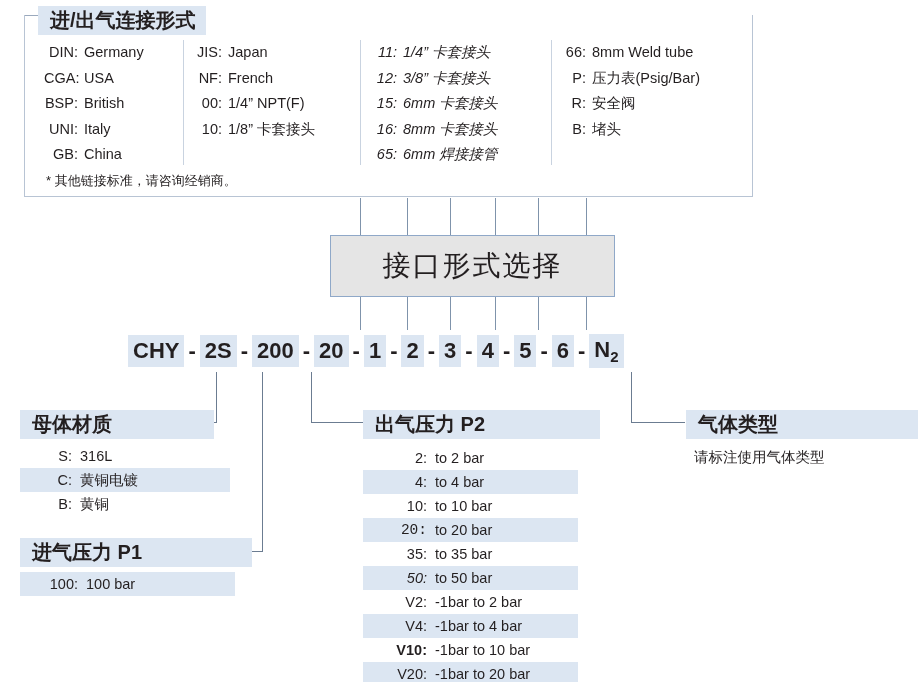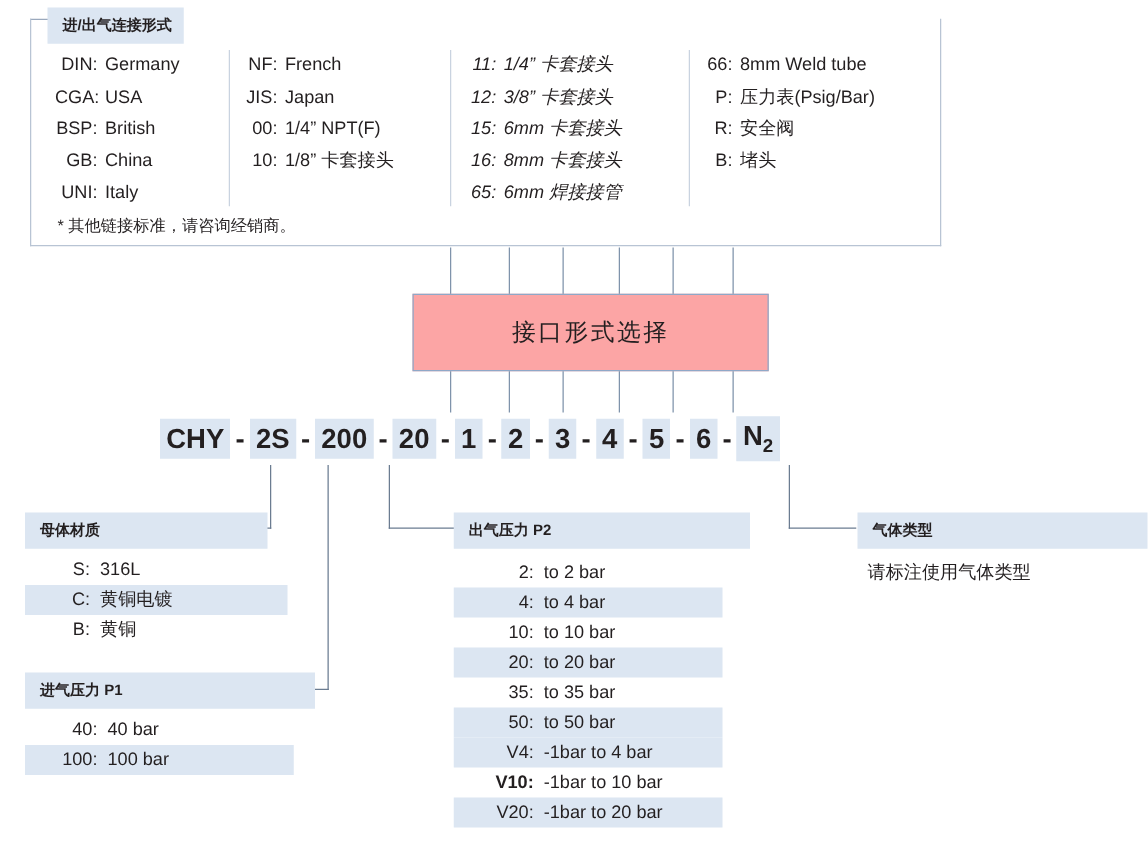--- a/index.html
+++ b/index.html
@@ -4,43 +4,43 @@
 <style>
   html,body{margin:0;padding:0;}
   body{
     width:918px;height:682px;position:relative;background:#ffffff;
     font-family:"Liberation Sans","DejaVu Sans",sans-serif;
     color:#231f20;overflow:hidden;
   }
   .abs{position:absolute;}
   
   .band{
-    background:#dce6f2;color:#231f20;font-size:12px;font-weight:600;
+    background:#dce6f2;color:#231f20;font-size:20px;font-weight:600;
     padding:3px 10px 4px 12px;line-height:22px;white-space:nowrap;
   }
   
   #conn-box{
     left:24px;top:15px;width:729px;height:182px;
     border:1px solid #b8c4d4;border-top:none;box-sizing:border-box;
   }
   #conn-box-topstub{left:24px;top:15px;width:22px;height:1px;background:#9aa9bd;}
   #conn-title{left:38px;top:6px;}
   .conncol{position:absolute;top:40px;}
   .conncol .row{
     font-size:14.5px;line-height:25.5px;white-space:nowrap;display:flex;
   }
   .conncol .k{display:inline-block;text-align:right;padding-right:6px;}
   .vsep{position:absolute;top:40px;width:1px;background:#c9d3e0;}
   #conn-note{left:46px;top:172px;font-size:13px;white-space:nowrap;color:#231f20;}
   
   #sel-box{
     left:330px;top:235px;width:285px;height:62px;
-    border:1px solid #8fa8c8;background:#fca5a5;box-sizing:border-box;
+    border:1px solid #8fa8c8;background:#e5e5e5;box-sizing:border-box;
     display:flex;align-items:center;justify-content:center;
-    font-size:19px;letter-spacing:2px;
+    font-size:28px;letter-spacing:2px;
   }
   .tick{position:absolute;width:1px;background:#7f93ab;}
   
   #code-row{
     left:128px;top:335px;height:32px;display:flex;align-items:center;
     font-size:22px;font-weight:bold;letter-spacing:0;white-space:nowrap;
   }
   #code-row .seg{background:#dce6f2;padding:3px 5px;display:inline-block;}
   #code-row .dash{padding:0 4px;background:transparent;font-weight:bold;}
   #code-row .sub{font-size:15px;vertical-align:sub;font-weight:bold;}
@@ -70,37 +70,37 @@
     </div>
     <div class="row">
       <span class="k" style="width: 34px;">CGA:</span>
       <span>USA</span>
     </div>
     <div class="row">
       <span class="k" style="width: 34px;">BSP:</span>
       <span>British</span>
     </div>
     <div class="row">
+      <span class="k" style="width: 34px;">UNI:</span>
+      <span>Italy</span>
+    </div>
+    <div class="row">
       <span class="k" style="width: 34px;">GB:</span>
       <span>China</span>
     </div>
-    <div class="row">
-      <span class="k" style="width: 34px;">UNI:</span>
-      <span>Italy</span>
-    </div>
   </div>
 <div class="vsep" style="left:183px;height:125px;"></div>
 <div class="conncol" id="cc1" style="left:196px;width:164px;">
     <div class="row">
+      <span class="k" style="width: 26px;">JIS:</span>
+      <span>Japan</span>
+    </div>
+    <div class="row">
       <span class="k" style="width: 26px;">NF:</span>
       <span>French</span>
-    </div>
-    <div class="row">
-      <span class="k" style="width: 26px;">JIS:</span>
-      <span>Japan</span>
     </div>
     <div class="row">
       <span class="k" style="width: 26px;">00:</span>
       <span>1/4” NPT(F)</span>
     </div>
     <div class="row">
       <span class="k" style="width: 26px;">10:</span>
       <span>1/8” 卡套接头</span>
     </div>
   </div>
@@ -212,24 +212,20 @@
       <span>黄铜电镀</span>
     </div>
     <div class="row">
       <span class="k" style="width: 52px;">B:</span>
       <span>黄铜</span>
     </div>
   </div>
 
 <div class="abs band" style="left:20px;top:538px;width:210px;">进气压力 P1</div>
 <div class="list" id="inlet-pressure-list" style="left:20px;top:572px;width:215px;">
-    <div class="row">
-      <span class="k" style="width: 58px;">40:</span>
-      <span>40 bar</span>
-    </div>
     <div class="row hl">
       <span class="k" style="width: 58px;">100:</span>
       <span>100 bar</span>
     </div>
   </div>
 
 <div class="abs band" style="left:363px;top:410px;width:215px;">出气压力 P2</div>
 <div class="list" id="outlet-pressure-list" style="left:363px;top:446px;width:215px;">
     <div class="row">
       <span class="k" style="width: 64px;">2:</span>
@@ -237,30 +233,34 @@
     </div>
     <div class="row hl">
       <span class="k" style="width: 64px;">4:</span>
       <span>to 4 bar</span>
     </div>
     <div class="row">
       <span class="k" style="width: 64px;">10:</span>
       <span>to 10 bar</span>
     </div>
     <div class="row hl">
-      <span class="k" style="width: 64px;">20:</span>
+      <span class="k" style="width: 64px; font-family: Liberation Mono, monospace;">20:</span>
       <span>to 20 bar</span>
     </div>
     <div class="row">
       <span class="k" style="width: 64px;">35:</span>
       <span>to 35 bar</span>
     </div>
     <div class="row hl">
-      <span class="k" style="width: 64px;">50:</span>
+      <span class="k" style="width: 64px; font-style: italic;">50:</span>
       <span>to 50 bar</span>
+    </div>
+    <div class="row">
+      <span class="k" style="width: 64px;">V2:</span>
+      <span>-1bar to 2 bar</span>
     </div>
     <div class="row hl">
       <span class="k" style="width: 64px;">V4:</span>
       <span>-1bar to 4 bar</span>
     </div>
     <div class="row">
       <span class="k" style="width: 64px; font-weight: bold;">V10:</span>
       <span>-1bar to 10 bar</span>
     </div>
     <div class="row hl">

